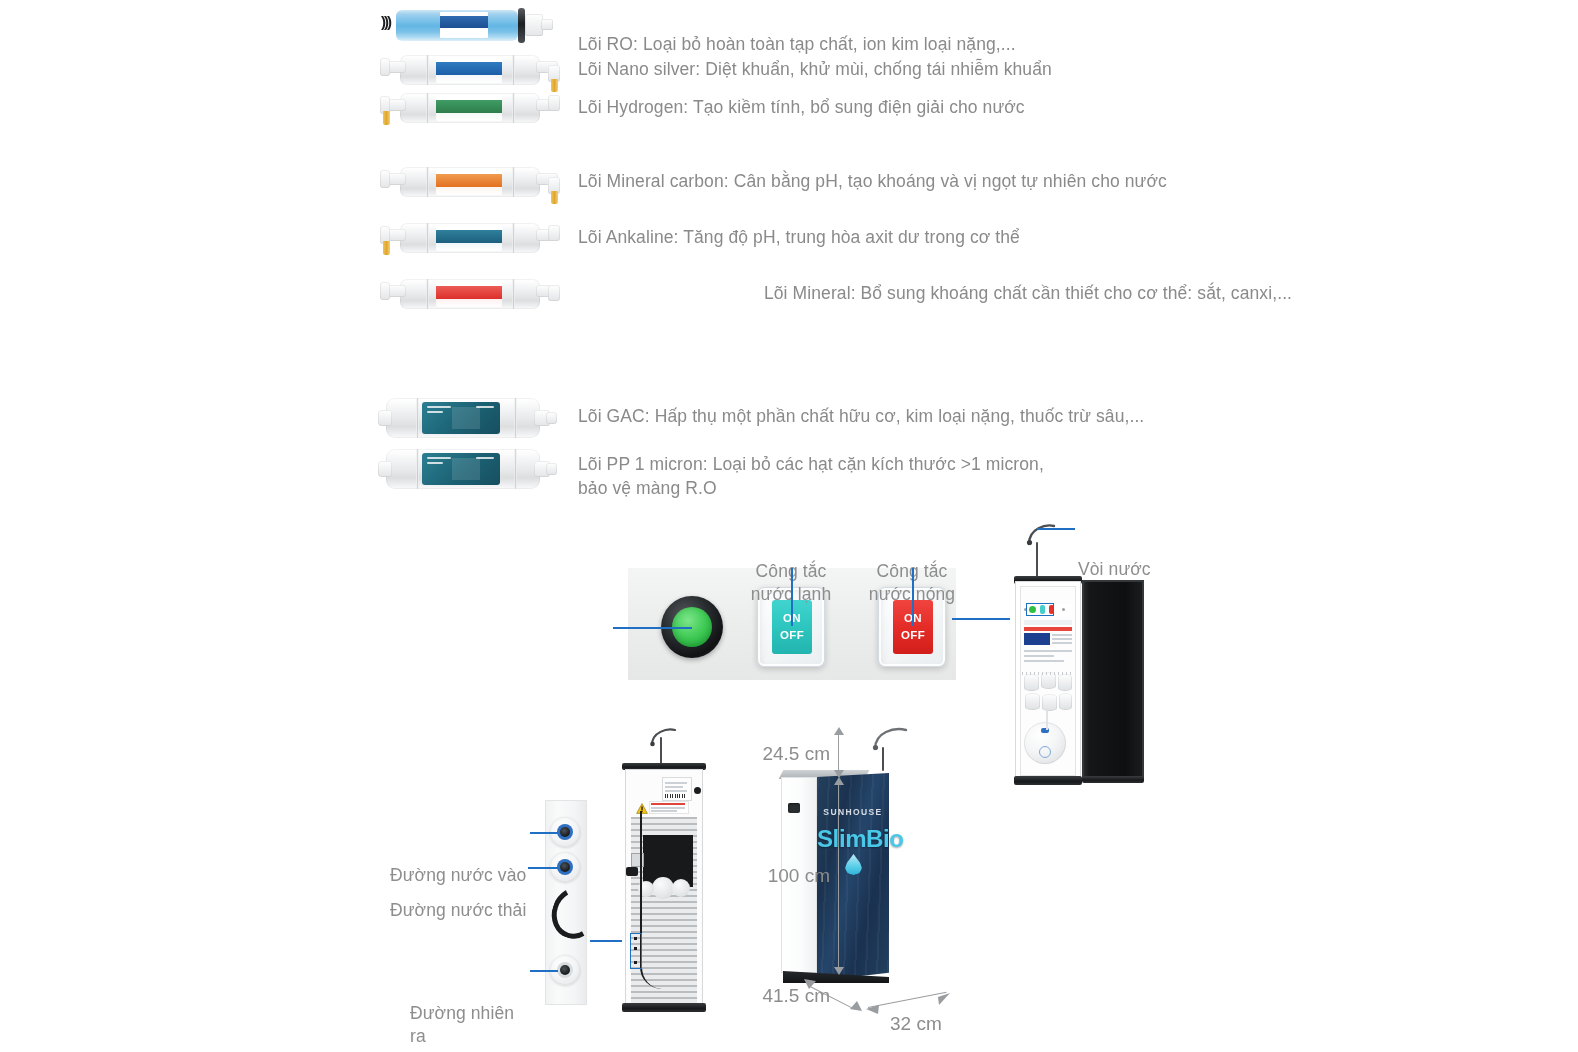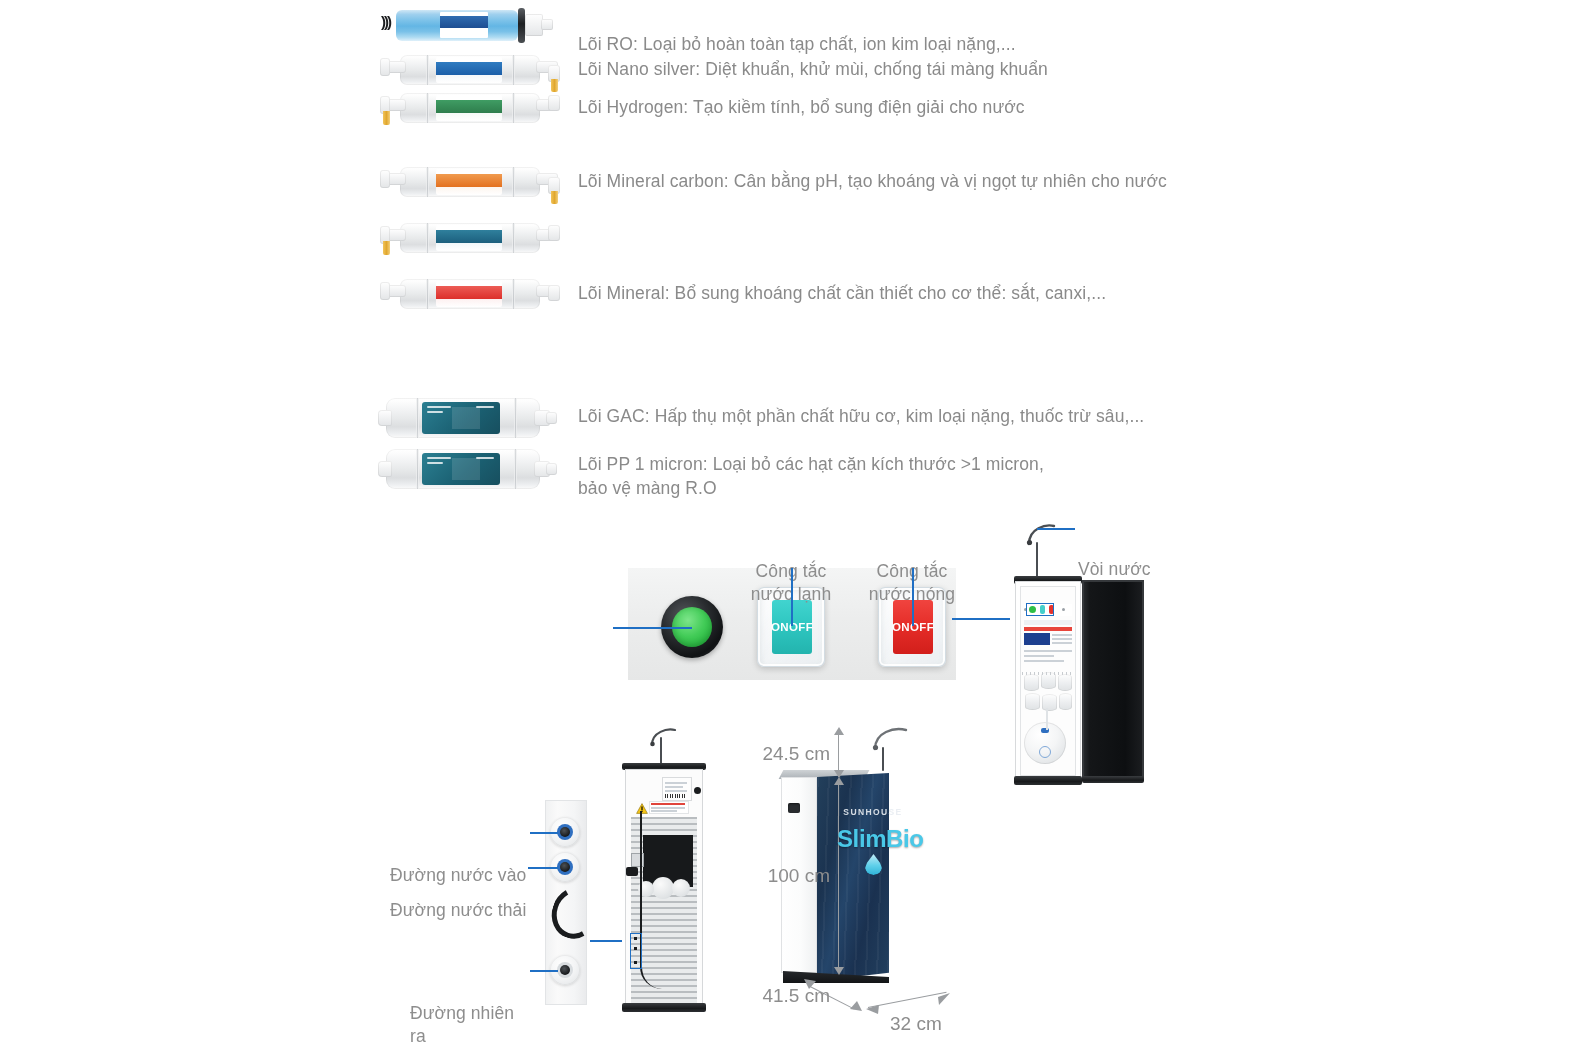--- a/index.html
+++ b/index.html
@@ -90,21 +90,21 @@
   }
   .rocker-cover {
     position:absolute; border-radius:7px;
     background: linear-gradient(140deg, rgba(255,255,255,.95), rgba(235,240,243,.78));
     box-shadow: inset 0 0 0 2px rgba(255,255,255,.9), 0 2px 6px rgba(0,0,0,.18),
                 inset 2px 2px 7px rgba(170,180,190,.35);
     border: 1px solid rgba(205,215,222,.85);
   }
   .rocker-face {
     position:absolute; border-radius:3px; color:#fff;
-    display:flex; flex-direction:row; align-items:center; justify-content:center;
+    display:flex; flex-direction:column; align-items:center; justify-content:center;
     font-size:11.5px; font-weight:700; letter-spacing:.4px;
   }
   .rocker-face.cold { background: linear-gradient(to bottom,#41d4cf 0%, #2ec6c0 48%, #23b4ae 100%); }
   .rocker-face.hot  { background: linear-gradient(to bottom,#f0443f 0%, #e52d28 48%, #d21f1b 100%); }
   .rocker-face span { line-height: 1.45; }
 
   
   .cab-shell { position:absolute; background:#ffffff; box-shadow: 0 0 0 1px #d8dadc; }
   .cab-toprail, .cab-botrail {
     position:absolute; background: linear-gradient(to bottom,#3a3d40,#17191b 60%,#2c2f32);
@@ -181,21 +181,21 @@
       rgba(255,255,255,.045) 0px, rgba(255,255,255,.045) 2px,
       rgba(255,255,255,0) 2px, rgba(255,255,255,0) 11px);
   }
   .prod-top {
     position:absolute;
     background: linear-gradient(to bottom,#cfd3d6,#aab0b5);
   }
   .prod-base {
     position:absolute; background: linear-gradient(to bottom,#26292c,#121416);
   }
-  .brandmark { position:absolute; text-align:center; z-index:3;margin-left:20px; }
+  .brandmark { position:absolute; text-align:center; z-index:3; }
   .brand-sun {
     color:#e8edf2; font-size:8.5px; font-weight:700; letter-spacing:1.4px;
     opacity:.9;
   }
   .brand-slim {
     color:#49c8e8; font-size:24px; font-weight:700; letter-spacing:-.4px;
     text-shadow: 0 1px 2px rgba(0,0,0,.35); line-height:1;
   }
   .drop {
     display:inline-block; width:17px; height:21px; margin-left:1px;
@@ -247,21 +247,21 @@
           </div>
         </div>
         <div class="cart" style="left:0;top:0;width:190px;height:52px;">
           <div class="nipple" style="left:6px;top:16px;width:22px;height:12px;"></div>
           <div class="nipple" style="left:2px;top:13px;width:10px;height:18px;"></div>
           <div class="nipple" style="left:158px;top:16px;width:22px;height:12px;"></div>
           <div class="nipple" style="left:170px;top:20px;width:12px;height:17px;"></div>
           <div class="stem" style="left:173px;top:34px;height:13px;"></div>
         </div>
       </div>
-      <div class="filter-desc abs" style="left:200px;top:12px;width:900px;">Lõi Nano silver: Diệt khuẩn, khử mùi, chống tái màng khuẩn</div>
+      <div class="filter-desc abs" style="left:200px;top:12px;width:900px;">Lõi Nano silver: Diệt khuẩn, khử mùi, chống tái nhiễm khuẩn</div>
     </div>
 
     <div class="abs" style="left:378px;top:83px;width:1100px;height:52px;">
       <div class="abs" style="left:0;top:0;width:190px;height:52px;">
         <div class="cart" style="left:22px;top:10px;width:140px;height:30px;">
           <div class="body"></div>
           <div class="ring" style="left:26px;"></div>
           <div class="ring" style="left:112px;"></div>
           <div class="label" style="left:36px;width:66px;height:26px;background:linear-gradient(to bottom,#ffffff 0%,#ffffff 20%,#3f9c63 20%,#2e7d4c 70%,#f5faf6 70%,#ffffff 100%);">
             <div class="tiny-text" style="left:4px;top:3px;width:20px;"></div>
@@ -313,23 +313,24 @@
           </div>
         </div>
         <div class="cart" style="left:0;top:0;width:190px;height:52px;">
           <div class="nipple" style="left:6px;top:16px;width:22px;height:12px;"></div>
           <div class="nipple" style="left:2px;top:13px;width:10px;height:18px;"></div>
           <div class="stem" style="left:5px;top:28px;height:14px;"></div>
           <div class="nipple" style="left:158px;top:16px;width:22px;height:12px;"></div>
           <div class="nipple" style="left:170px;top:12px;width:12px;height:16px;"></div>
         </div>
       </div>
-    </div>
-
-    <div class="abs" style="left:378px;top:269px;width:1100px;height:52px;">
+      <div class="filter-desc abs" style="left:200px;top:12px;width:900px;">Lõi Ankaline: Tăng độ pH, trung hòa axit dư trong cơ thể</div>
+    </div>
+
+    <div class="abs" style="left:378px;top:269px;width:1100px;height:52px;text-align:center;">
       <div class="abs" style="left:0;top:0;width:190px;height:52px;">
         <div class="cart" style="left:22px;top:10px;width:140px;height:30px;">
           <div class="body"></div>
           <div class="ring" style="left:26px;"></div>
           <div class="ring" style="left:112px;"></div>
           <div class="label" style="left:36px;width:66px;height:26px;background:linear-gradient(to bottom,#ffffff 0%,#ffffff 20%,#ec5b55 20%,#dc2f2a 70%,#fdf1f1 70%,#ffffff 100%);">
             <div class="tiny-text" style="left:4px;top:3px;width:20px;"></div>
             <div class="tiny-text" style="right:4px;top:3px;width:26px;"></div>
           </div>
         </div>

